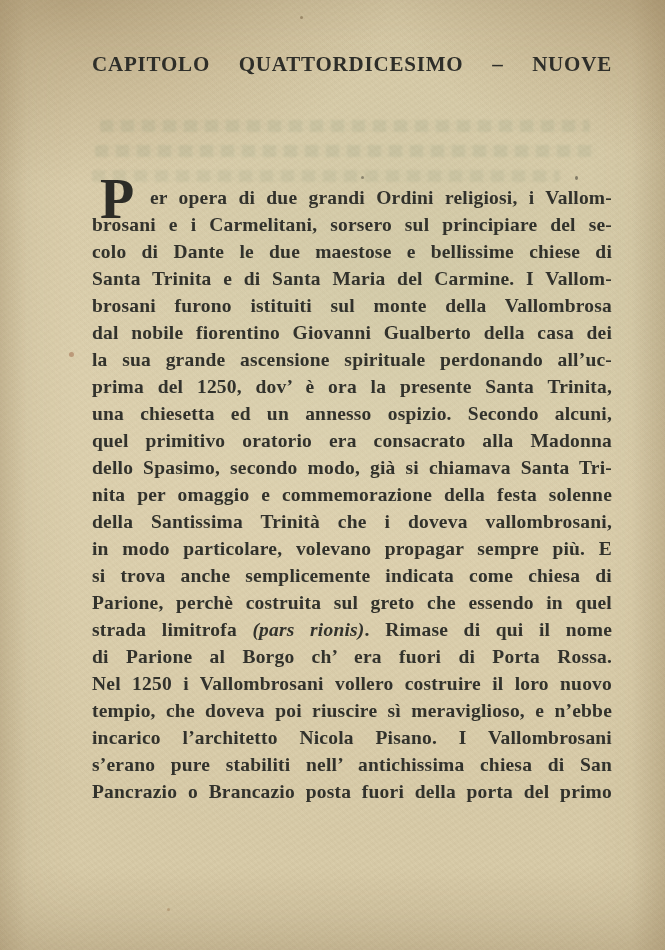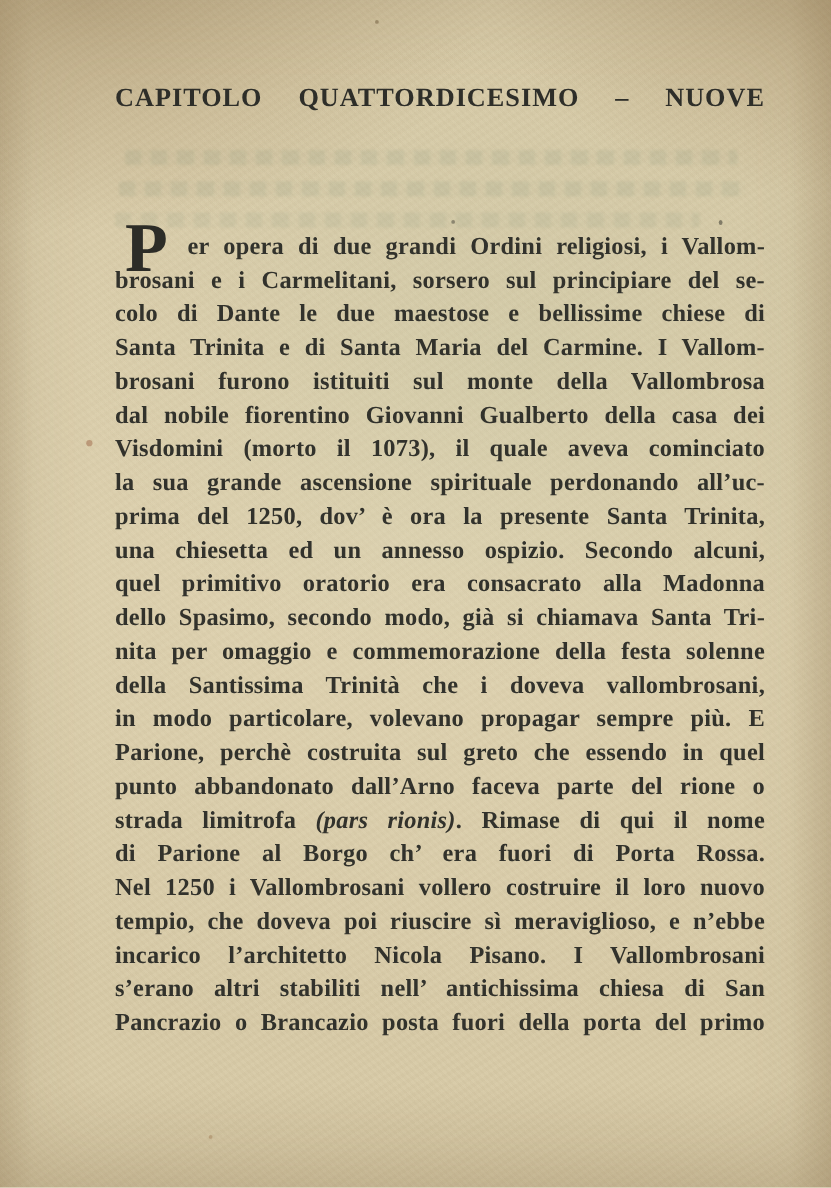--- a/index.html
+++ b/index.html
@@ -20,21 +20,21 @@
       linear-gradient(0deg, rgba(120,92,55,0.10), rgba(120,92,55,0) 9%),
       radial-gradient(ellipse 500px 380px at 62% 30%, rgba(146,168,132,0.12), rgba(146,168,132,0) 70%),
       radial-gradient(ellipse 720px 520px at 50% 45%, rgba(238,228,198,0.35), rgba(238,228,198,0) 78%),
       repeating-linear-gradient(47deg, rgba(90,70,40,0.020) 0 2px, rgba(255,250,235,0.02) 2px 4px),
       repeating-linear-gradient(-31deg, rgba(90,70,40,0.016) 0 3px, rgba(255,250,235,0.016) 3px 6px);
     box-shadow: inset 0 0 70px rgba(110,85,50,0.22);
     color: #30302b;
   }
   .heading {
     position: absolute;
-    top: 60px; left: 92px; width: 520px;
+    top: 46px; left: 92px; width: 520px;
     font-weight: 700;
     font-size: 21px;
     line-height: 37px;
     letter-spacing: 0.8px;
     color: #2e2e29;
   }
   .heading .hline {
     text-align: justify;
     text-align-last: justify;
     white-space: nowrap;
@@ -107,39 +107,38 @@
 
   <div class="body-text">
     <div class="ln first">
       <span class="dropcap">P</span><span>er opera di due grandi Ordini religiosi, i Vallom-</span>
     </div>
     <div class="ln">brosani e i Carmelitani, sorsero sul principiare del se-</div>
     <div class="ln">colo di Dante le due maestose e bellissime chiese di</div>
     <div class="ln">Santa Trinita e di Santa Maria del Carmine. I Vallom-</div>
     <div class="ln">brosani furono istituiti sul monte della Vallombrosa</div>
     <div class="ln">dal nobile fiorentino Giovanni Gualberto della casa dei</div>
-    <div class="ln">Visdomini (morto il 1073), il quale aveva cominciato</div>
     <div class="ln">la sua grande ascensione spirituale perdonando all’uc-</div>
     <div class="ln">prima del 1250, dov’ è ora la presente Santa Trinita,</div>
     <div class="ln">una chiesetta ed un annesso ospizio. Secondo alcuni,</div>
     <div class="ln">quel primitivo oratorio era consacrato alla Madonna</div>
     <div class="ln">dello Spasimo, secondo modo, già si chiamava Santa Tri-</div>
     <div class="ln">nita per omaggio e commemorazione della festa solenne</div>
     <div class="ln">della Santissima Trinità che i doveva vallombrosani,</div>
     <div class="ln">in modo particolare, volevano propagar sempre più. E</div>
+    <div class="ln">si trova anche semplicemente indicata come chiesa di</div>
     <div class="ln">Parione, perchè costruita sul greto che essendo in quel</div>
-    <div class="ln">punto abbandonato dall’Arno faceva parte del rione o</div>
     <div class="ln">
       <span>strada limitrofa </span><span class="it">(pars rionis)</span><span>. Rimase di qui il nome</span>
     </div>
     <div class="ln">di Parione al Borgo ch’ era fuori di Porta Rossa.</div>
     <div class="ln">Nel 1250 i Vallombrosani vollero costruire il loro nuovo</div>
     <div class="ln">tempio, che doveva poi riuscire sì meraviglioso, e n’ebbe</div>
     <div class="ln">incarico l’architetto Nicola Pisano. I Vallombrosani</div>
-    <div class="ln">s’erano altri stabiliti nell’ antichissima chiesa di San</div>
+    <div class="ln">s’erano pure stabiliti nell’ antichissima chiesa di San</div>
     <div class="ln">Pancrazio o Brancazio posta fuori della porta del primo</div>
   </div>
 
   <div class="speck s1"></div>
   <div class="speck s2"></div>
   <div class="speck s3"></div>
   <div class="speck s4"></div>
   <div class="speck s5"></div>
 
 </div>

